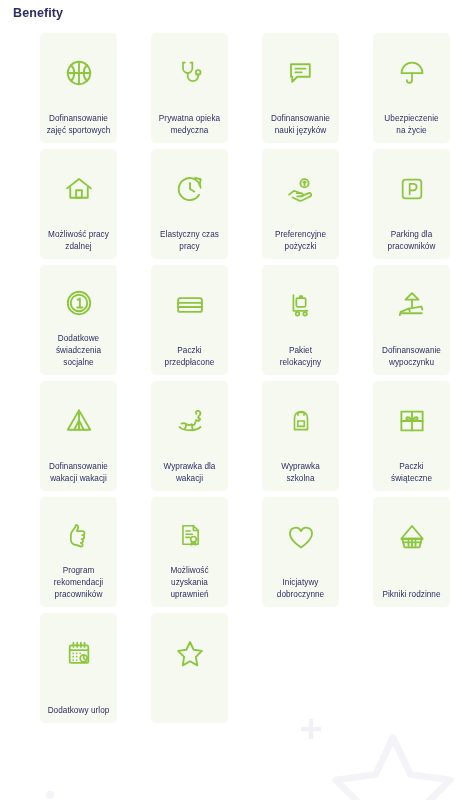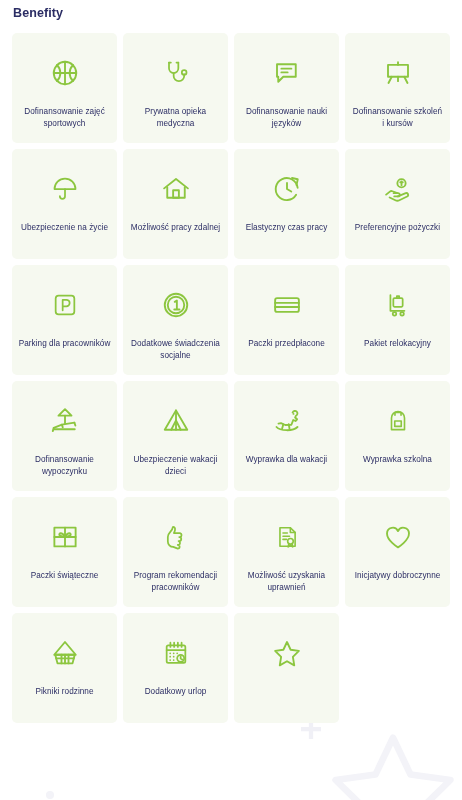--- a/index.html
+++ b/index.html
@@ -59,23 +59,24 @@
     z-index: 1;
   }
   .card {
     background: #f6f9f0;
     border-radius: 5px;
     height: 110px;
     padding: 8px 6px 6px;
     display: flex;
     flex-direction: column;
     align-items: center;
-    justify-content: flex-start;
+    justify-content: space-between;
     text-align: center;
     position: relative;
+    margin-left: 28px;
   }
   .card-icon {
     height: 52px;
     display: flex;
     align-items: center;
     justify-content: center;
     margin-top: 6px;
   }
   .card-icon svg {
     display: block;
@@ -140,29 +141,20 @@
     <div class="card">
       <div class="card-icon">
         <svg width="30" height="30" viewBox="0 0 24 24">
           <path d="M4 5h15v10H9l-4 4v-4H4z"></path>
           <path d="M7.5 8.5h8M7.5 11.5h5"></path>
         </svg>
       </div>
       <div class="card-label">Dofinansowanie nauki języków</div>
     </div>
 
-    <div class="card">
-      <div class="card-icon">
-        <svg width="30" height="30" viewBox="0 0 24 24">
-          <rect x="4" y="5.5" width="16" height="9.5"></rect>
-          <path d="M12 3.3v2.2M7 15l-2.6 5M17 15l2.6 5M12 15v3.5"></path>
-        </svg>
-      </div>
-      <div class="card-label">Dofinansowanie szkoleń i kursów</div>
-    </div>
 
     <div class="card">
       <div class="card-icon">
         <svg width="28" height="30" viewBox="0 0 24 24">
           <path d="M3 12a9 9 0 0 1 18 0z"></path>
           <path d="M12 12v6.2a2.2 2.2 0 0 1-4.4 0"></path>
         </svg>
       </div>
       <div class="card-label">Ubezpieczenie na życie</div>
     </div>
@@ -261,21 +253,21 @@
     </div>
 
     <div class="card">
       <div class="card-icon">
         <svg width="30" height="30" viewBox="0 0 24 24">
           <path d="M12 3.5L3 19h18z"></path>
           <path d="M12 3.5V19"></path>
           <path d="M12 11.5L8.2 19M12 11.5L15.8 19"></path>
         </svg>
       </div>
-      <div class="card-label">Ubezpieczenie wakacji dzieci</div>
+      <div class="card-label">Dofinansowanie wakacji wakacji</div>
     </div>
 
     <div class="card">
       <div class="card-icon">
         <svg width="32" height="30" viewBox="0 0 24 24">
           <path d="M16.5 5.2a2 2 0 1 1 2.6 2.6l-.6 1.4 1.6 1.4-1.3 1.4-1.8-.8-1.5 3.8-4.9.2-3.4-1.5-2 .4"></path>
           <path d="M17.2 6.3h.01"></path>
           <path d="M9 14.8l-.9 3.2M13.4 14.6l.6 3.4"></path>
           <path d="M3.6 16.8c2.8 3.2 13.2 3.6 16.8 0"></path>
         </svg>

